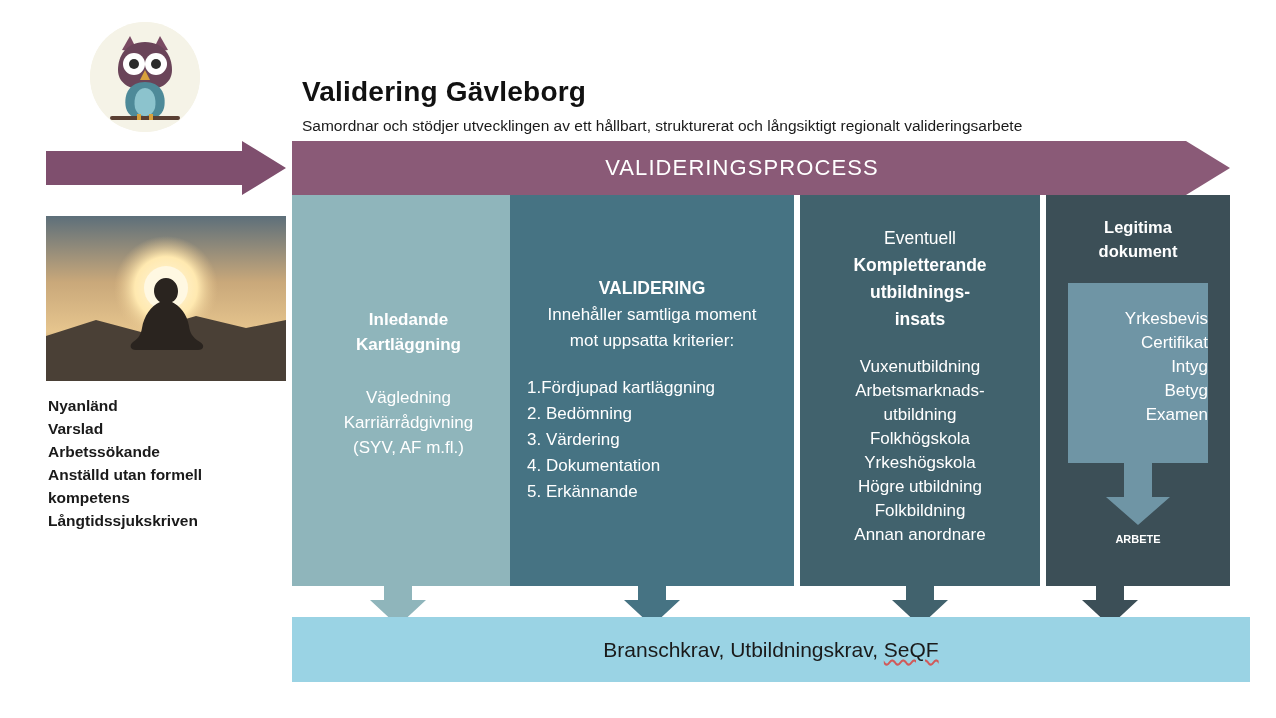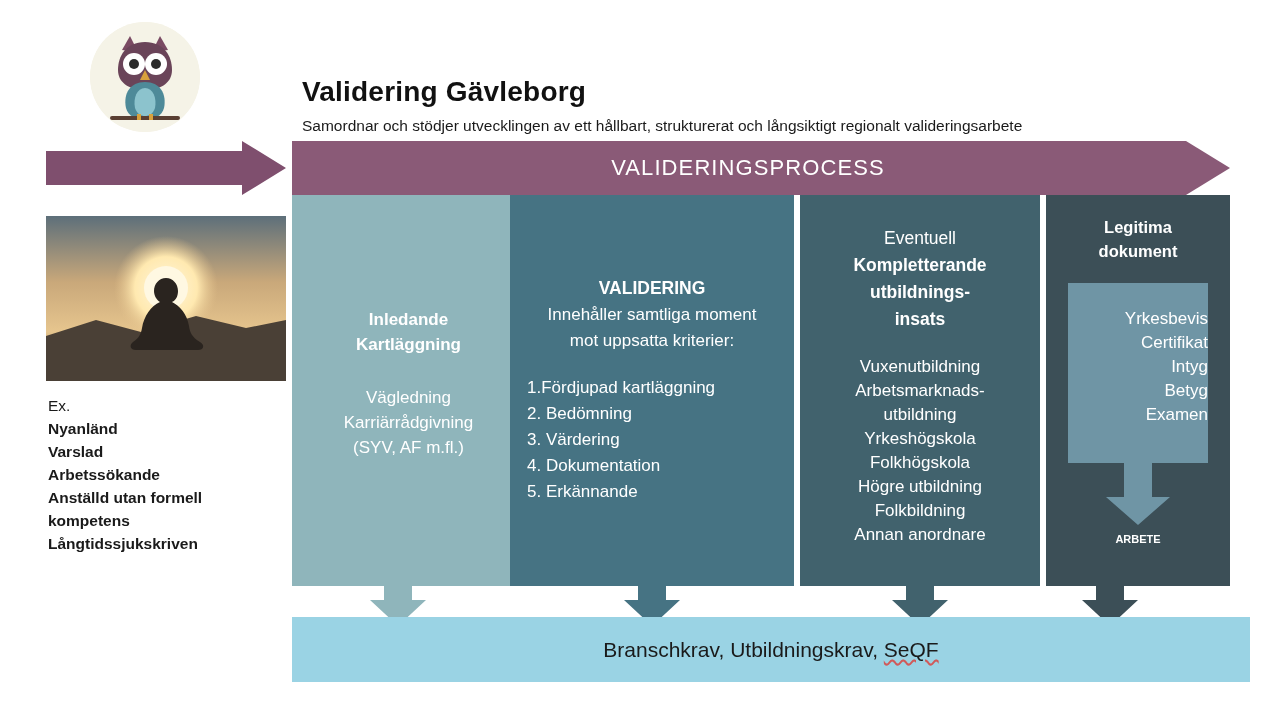--- a/index.html
+++ b/index.html
@@ -68,21 +68,20 @@
     position: absolute;
     left: 0;
     top: 0;
     width: 900px;
     height: 54px;
     line-height: 54px;
     text-align: center;
     color: #ffffff;
     font-size: 22px;
     letter-spacing: 1.1px;
-    margin-left: 6px;
   }
 
   
   #photo {
     position: absolute;
     left: 46px;
     top: 216px;
     width: 240px;
     height: 165px;
     overflow: hidden;
@@ -241,21 +240,20 @@
     </defs>
     <rect width="240" height="165" fill="url(#sky)"></rect>
     <circle cx="120" cy="72" r="52" fill="url(#sun)"></circle>
     <circle cx="120" cy="72" r="22" fill="#fff8e2"></circle>
     <path d="M0 120 L50 104 L95 116 L150 100 L200 112 L240 104 L240 165 L0 165 Z" fill="#4a4036"></path>
     <path d="M120 62 c-7 0 -12 6 -12 13 c0 5 3 9 6 11 c-9 4 -16 14 -18 26 c-1 6 -3 10 -9 14 c-4 3 -3 8 3 8 l62 0 c6 0 7 -5 2 -8 c-8 -5 -10 -9 -11 -16 c-2 -12 -9 -20 -17 -24 c4 -2 6 -6 6 -11 c0 -7 -5 -13 -12 -13 z" fill="#2a241f"></path>
   </svg>
 </div>
 
 <div id="ex-list">
-  <div class="ex-head">Ex.</div>
   <div class="ex-item">Nyanländ</div>
   <div class="ex-item">Varslad</div>
   <div class="ex-item">Arbetssökande</div>
   <div class="ex-item nowrap">Anställd utan formell kompetens</div>
   <div class="ex-item">Långtidssjukskriven</div>
 </div>
 
 <div class="col" id="col1">
   <div class="block nowrap" id="c1-title">Inledande
 Kartläggning</div>
@@ -281,22 +279,22 @@
   <div class="block" id="c3-title">
     <div>Eventuell</div>
     <div class="nowrap" style="font-weight:bold;">Kompletterande
 utbildnings-
 insats</div>
   </div>
   <div class="block" id="c3-list">
     <div>Vuxenutbildning</div>
     <div class="nowrap">Arbetsmarknads-
 utbildning</div>
+    <div>Folkhögskola</div>
     <div>Yrkeshögskola</div>
-    <div>Folkhögskola</div>
     <div>Högre utbildning</div>
     <div>Folkbildning</div>
     <div>Annan anordnare</div>
   </div>
 </div>
 
 <div class="col" id="col4">
   <div class="block nowrap" id="c4-title">Legitima
 dokument</div>
   <div id="c4-box">

